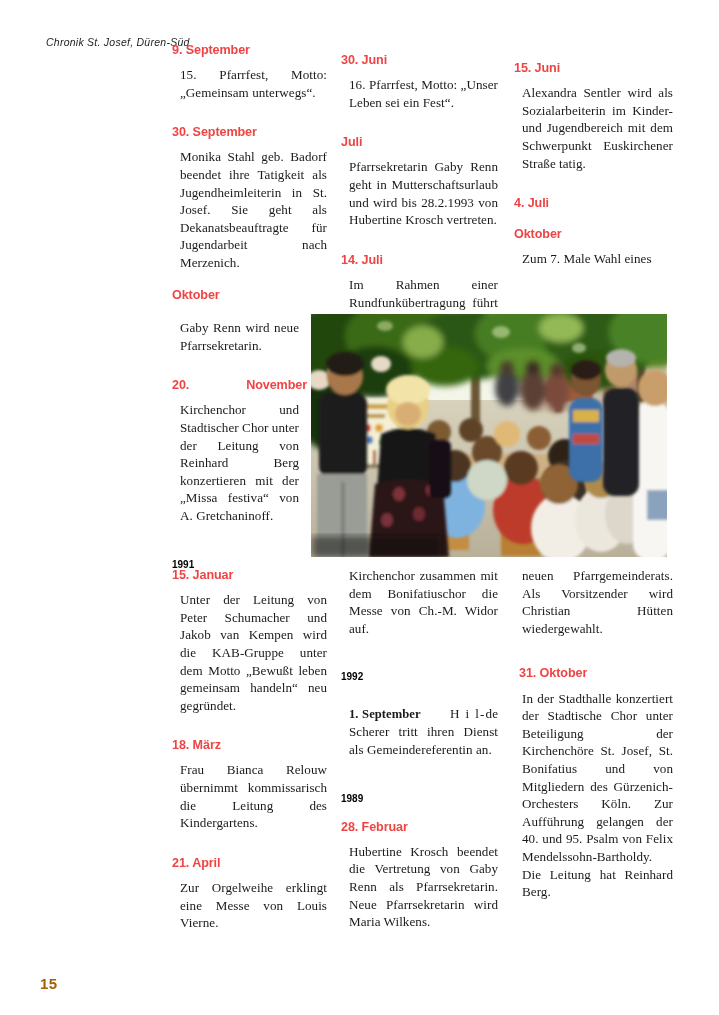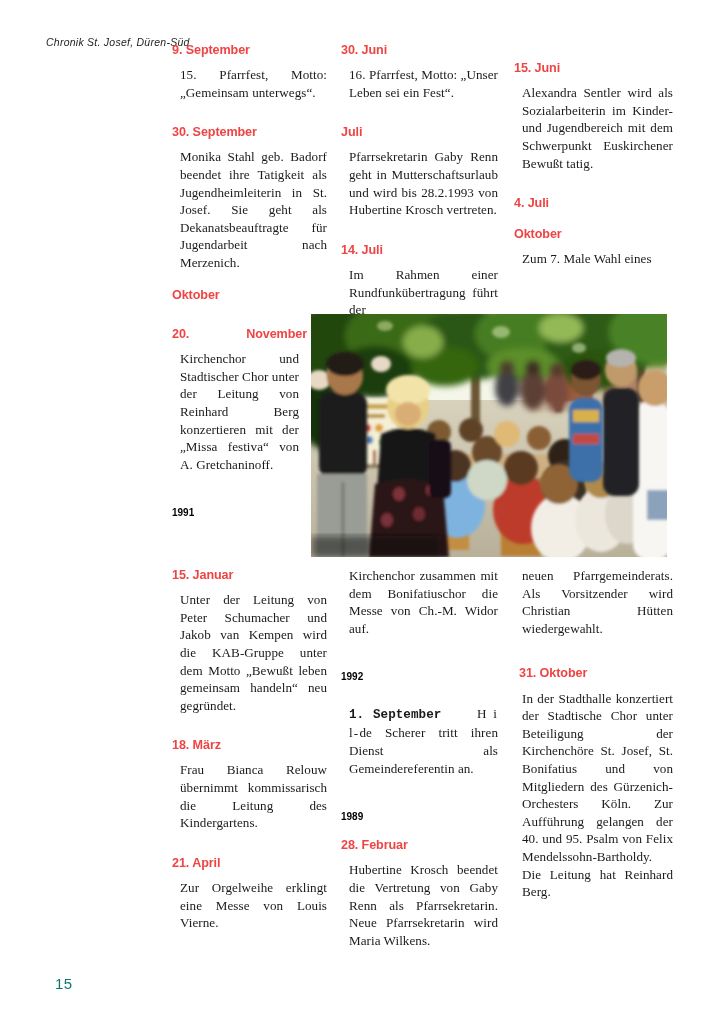--- a/index.html
+++ b/index.html
@@ -26,41 +26,41 @@
     font-size: 10.5px;
     letter-spacing: 0.25px;
     color: #1d1d1d;
     white-space: nowrap;
     margin-top: 9px;
   }
 
   
   .page-number {
     position: absolute;
-    left: 55px;
+    left: 40px;
     top: 975px;
     font-family: "Liberation Sans", sans-serif;
     font-size: 15px;
-    font-weight: 400;
-    color: #0f766e;
+    font-weight: 700;
+    color: #a16207;
     letter-spacing: 0.5px;
   }
 
   
   .col {
     position: absolute;
     box-sizing: border-box;
   }
   .col-1 { left: 172px; width: 163px; }
   .col-2 { left: 341px; width: 165px; }
   .col-3 { left: 514px; width: 167px; }
 
   
   .top-1 { top: 42px; }
-  .top-2 { top: 42px; }
+  .top-2 { top: 52px; }
   .top-3 { top: 60px; }
 
   
   .bot-1 { top: 567px; }
   .bot-2 { top: 567px; }
   .bot-3 { top: 567px; }
 
   
   .mid-1 { top: 287px; width: 135px; }
 
@@ -90,21 +90,21 @@
   }
   p.body.cont {
     margin-top: 0;
   }
   .gap-sm { height: 8px; }
   .gap-md { height: 15px; }
   .gap-lg { height: 20px; }
   .gap-xl { height: 26px; }
 
   .inline-sp {
-    font-family: Liberation Mono, monospace;
+    font-family: Liberation Serif, serif;
     font-weight: bold;
     font-size: 12.6px;
   }
   .seg-wide { letter-spacing: 1.2px; }
 
   .year {
     margin: 0;
     font-family: "Liberation Sans", sans-serif;
     font-weight: bold;
     font-size: 10px;
@@ -138,20 +138,21 @@
   <h2 class="date">30. September</h2>
   <p class="body">Monika Stahl geb. Badorf beendet ihre Tatigkeit als Jugendheimleiterin in St. Josef. Sie geht als Dekanatsbeauftragte für Jugendarbeit nach Merzenich.</p>
 </div>
 
 <div class="col col-1 mid-1">
 
   <h2 class="date">Oktober</h2>
 
   <div class="gap-sm"></div>
 
+  <p class="body">Gaby Renn wird neue Pfarrsekretarin.</p>
 
   <div class="gap-md"></div>
 
   <h2 class="date justified">20.  November</h2>
   <p class="body">Kirchenchor und Stadtischer Chor unter der Leitung von Reinhard Berg konzertieren mit der „Missa festiva“ von A. Gretchaninoff.</p>
 
   <div class="gap-xl"></div>
 
   <p class="year">1991</p>
 </div>
@@ -206,21 +207,21 @@
 
   <div class="gap-md"></div>
 
   <h2 class="date">28. Februar</h2>
   <p class="body">Hubertine Krosch beendet die Vertretung von Gaby Renn als Pfarrsekretarin. Neue Pfarrsekretarin wird Maria Wilkens.</p>
 </div>
 
 <div class="col col-3 top-3">
 
   <h2 class="date">15. Juni</h2>
-  <p class="body">Alexandra Sentler wird als Sozialarbeiterin im Kinder- und Jugendbereich mit dem Schwerpunkt Euskirchener Bewußt tatig.</p>
+  <p class="body">Alexandra Sentler wird als Sozialarbeiterin im Kinder- und Jugendbereich mit dem Schwerpunkt Euskirchener Straße tatig.</p>
 
   <div class="gap-md"></div>
 
   <h2 class="date">4. Juli</h2>
 
   <div class="gap-md"></div>
 
   <h2 class="date">Oktober</h2>
   <p class="body">Zum 7. Male  Wahl eines</p>
 </div>

